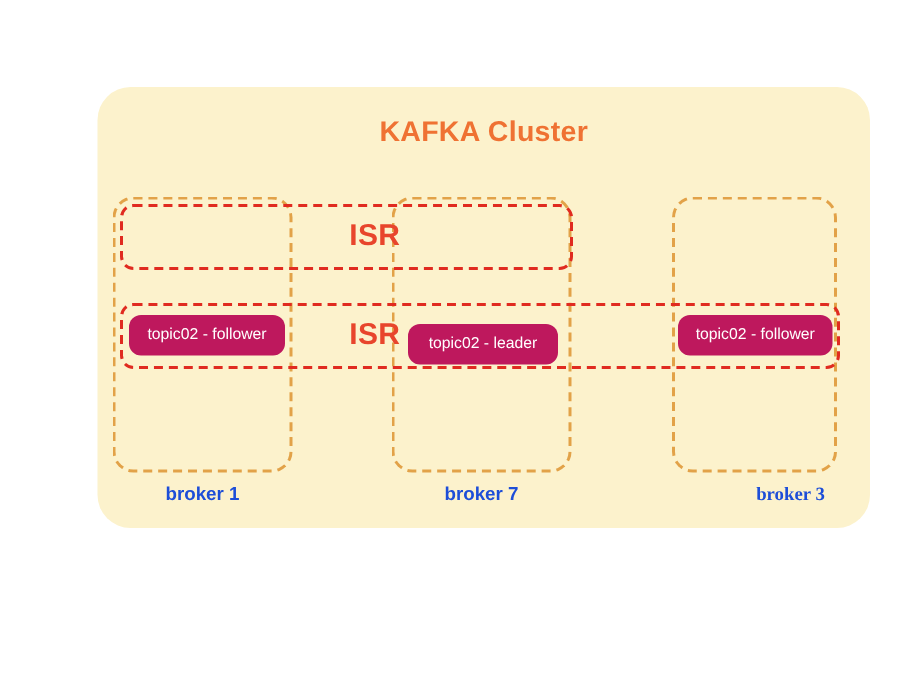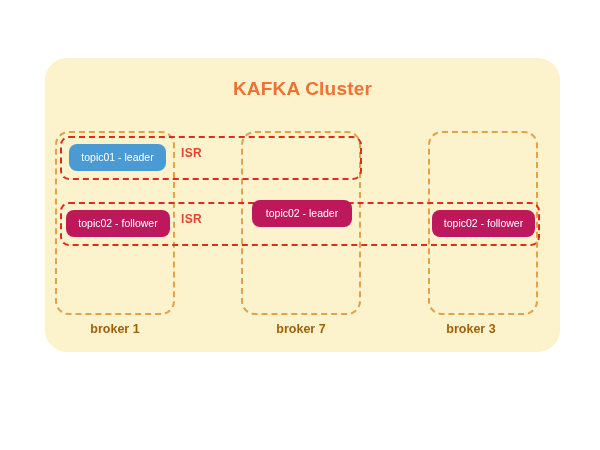--- a/index.html
+++ b/index.html
@@ -11,20 +11,21 @@
     height: 450px;
     background: #ffffff;
     font-family: "Liberation Sans", sans-serif;
     overflow: hidden;
   }
 
   #stage {
     position: relative;
     width: 508px;
     height: 450px;
+    margin-left: 20px;
   }
 
   
   .cluster-panel {
     position: absolute;
     left: 45px;
     top: 58px;
     width: 515px;
     height: 294px;
     background: #fcf2cc;
@@ -55,26 +56,26 @@
   }
   .broker-box.b1 { left: 55px;  width: 120px; }
   .broker-box.b2 { left: 241px; width: 120px; }
   .broker-box.b3 { left: 428px; width: 110px; }
 
   .broker-label {
     position: absolute;
     top: 322px;
     font-size: 12.5px;
     font-weight: bold;
-    color: #a16207;
+    color: #1d4ed8;
     text-align: center;
   }
   .broker-label.b1 { left: 55px;  width: 120px; }
   .broker-label.b2 { left: 241px; width: 120px; }
-  .broker-label.b3 { left: 416px; width: 110px; }
+  .broker-label.b3 { left: 452px; width: 110px; font-family: Liberation Serif, serif; }
 
   
   .isr-box {
     position: absolute;
     border: 2px dashed #e02b20;
     border-radius: 9px;
     box-sizing: border-box;
     background: transparent;
   }
   .isr-box.row1 {
@@ -87,22 +88,22 @@
     left: 60px;
     top: 202px;
     width: 480px;
     height: 44px;
   }
 
   
   .isr-label {
     position: absolute;
     width: 66px;
-    text-align: left;
-    font-size: 12px;
+    text-align: right;
+    font-size: 20px;
     font-weight: bold;
     color: #e8452c;
     letter-spacing: 0.3px;
   }
   .isr-label.r1 { left: 181px; top: 146px; }
   .isr-label.r2 { left: 181px; top: 212px; }
 
   
   .pill {
     position: absolute;
@@ -116,21 +117,21 @@
     box-sizing: border-box;
   }
   .pill.blue    { background: #4a9ad4; }
   .pill.magenta { background: #be185d; }
 
   
   .pill.p-t1-b1 { left: 69px;  top: 144px; width: 97px; }
   .pill.p-t1-b2 { left: 249px; top: 144px; width: 103px; }
   
   .pill.p-t2-b1 { left: 66px;  top: 210px; width: 104px; }
-  .pill.p-t2-b2 { left: 252px; top: 200px; width: 100px; }
+  .pill.p-t2-b2 { left: 252px; top: 216px; width: 100px; }
   .pill.p-t2-b3 { left: 432px; top: 210px; width: 103px; }
 </style>
 </head>
 <body>
 
 <div id="stage">
 
   <div class="cluster-panel">
     <div class="cluster-title">KAFKA Cluster</div>
   </div>
@@ -138,21 +139,20 @@
   <div class="broker-box b1"></div>
   <div class="broker-box b2"></div>
   <div class="broker-box b3"></div>
 
   <div class="isr-box row1"></div>
   <div class="isr-box row2"></div>
 
   <div class="isr-label r1">ISR</div>
   <div class="isr-label r2">ISR</div>
 
-  <div class="pill blue p-t1-b1">topic01 - leader</div>
 
   <div class="pill magenta p-t2-b1">topic02 - follower</div>
   <div class="pill magenta p-t2-b2">topic02 - leader</div>
   <div class="pill magenta p-t2-b3">topic02 - follower</div>
 
   <div class="broker-label b1">broker 1</div>
   <div class="broker-label b2">broker 7</div>
   <div class="broker-label b3">broker 3</div>
 
 </div>

